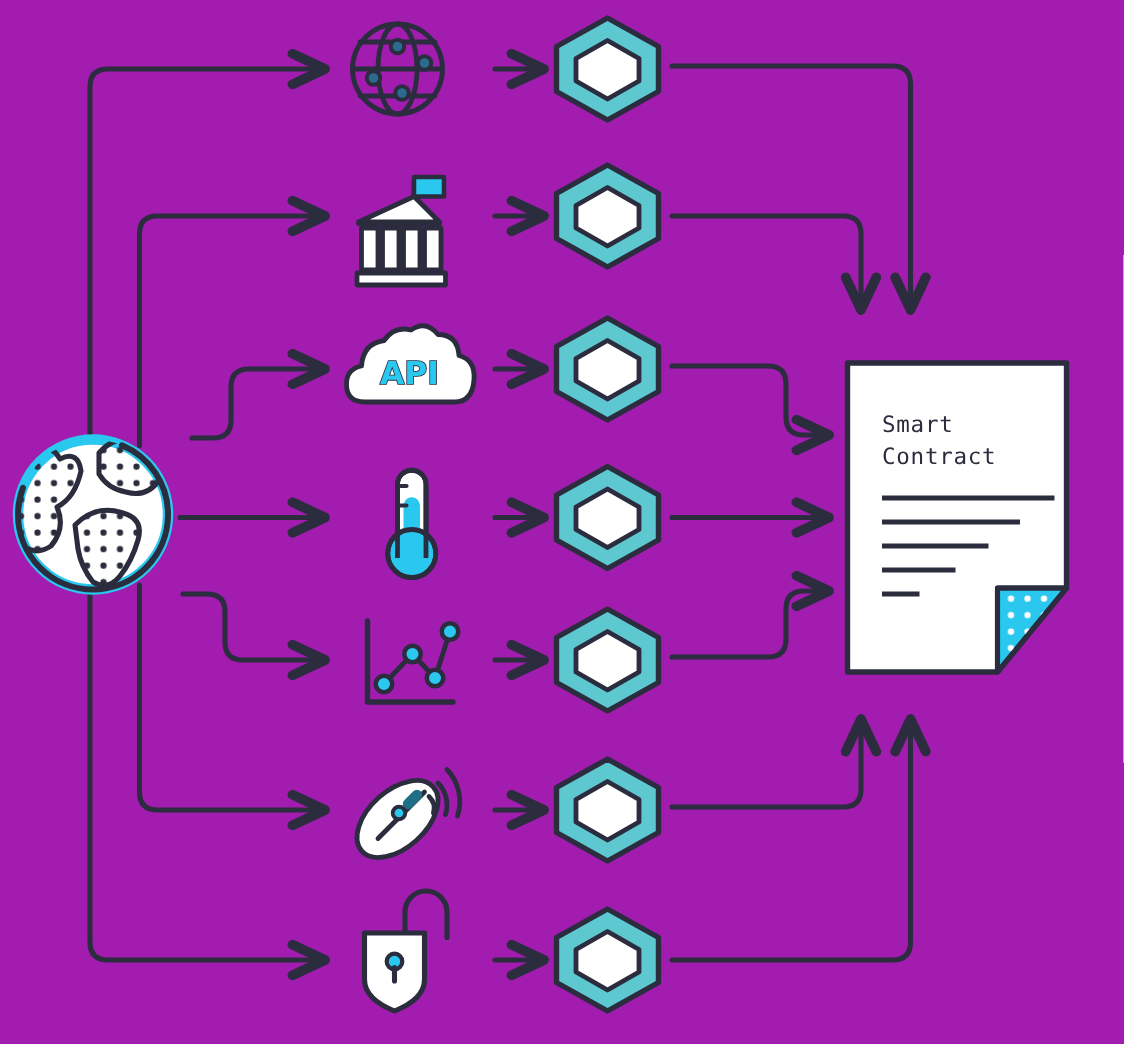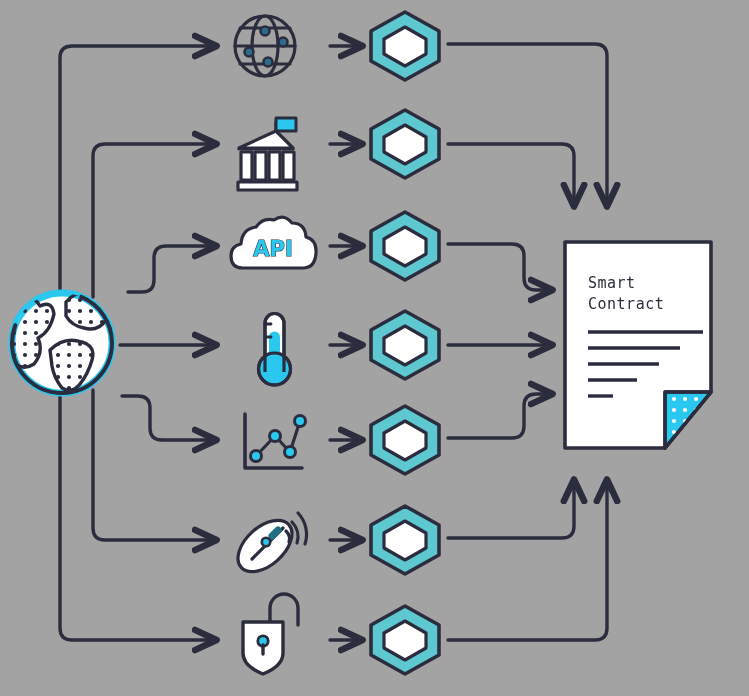--- a/index.html
+++ b/index.html
@@ -1,17 +1,17 @@
 <!DOCTYPE html>
 <html><head>
 <meta charset="utf-8">
 <style>
   html,body{margin:0;padding:0;background:#ffffff;}
   body{width:749px;height:696px;font-family:"Liberation Sans",sans-serif;overflow:hidden;}
-  #stage{position:relative;width:749px;height:696px;background:#a3a3a3;}
+  #stage{position:relative;width:749px;height:696px;background:#a21caf;}
   #stage svg{display:block;position:absolute;top:0;left:0;}
   .doc-text{font-family:"DejaVu Sans Mono","Liberation Mono",monospace;font-size:15px;fill:#2b2d3e;letter-spacing:0.5px;}
 </style>
 </head>
 <body>
 
 <div id="stage">
 <svg width="749" height="696" viewBox="0 0 749 696" xmlns="http://www.w3.org/2000/svg">
   <defs>
 

